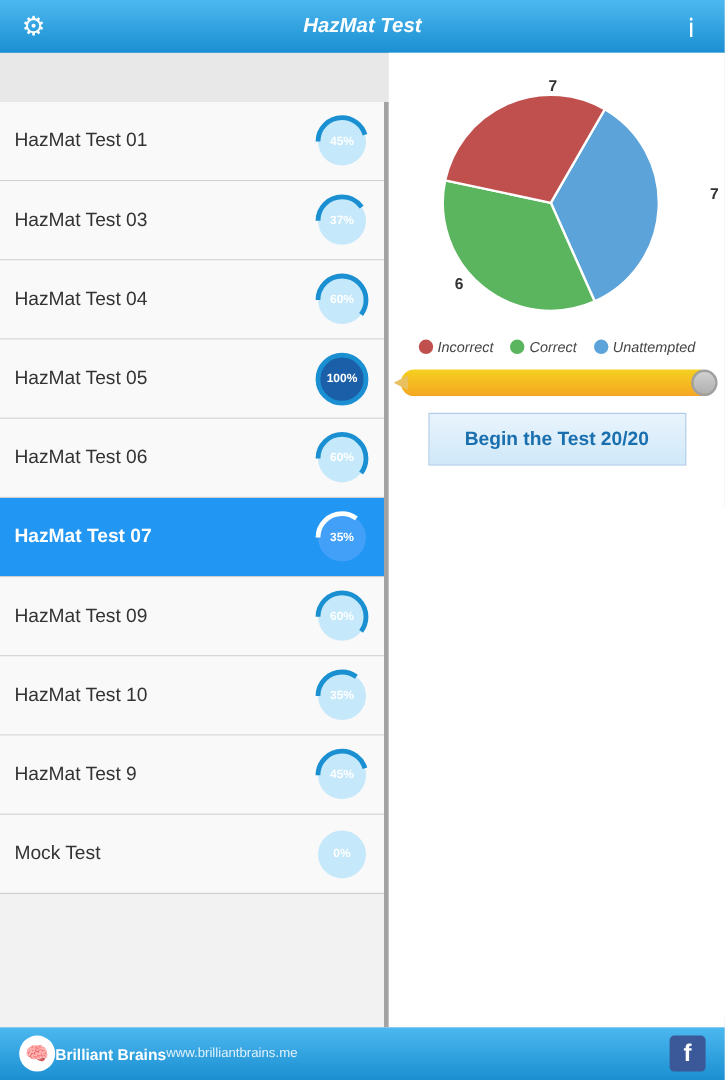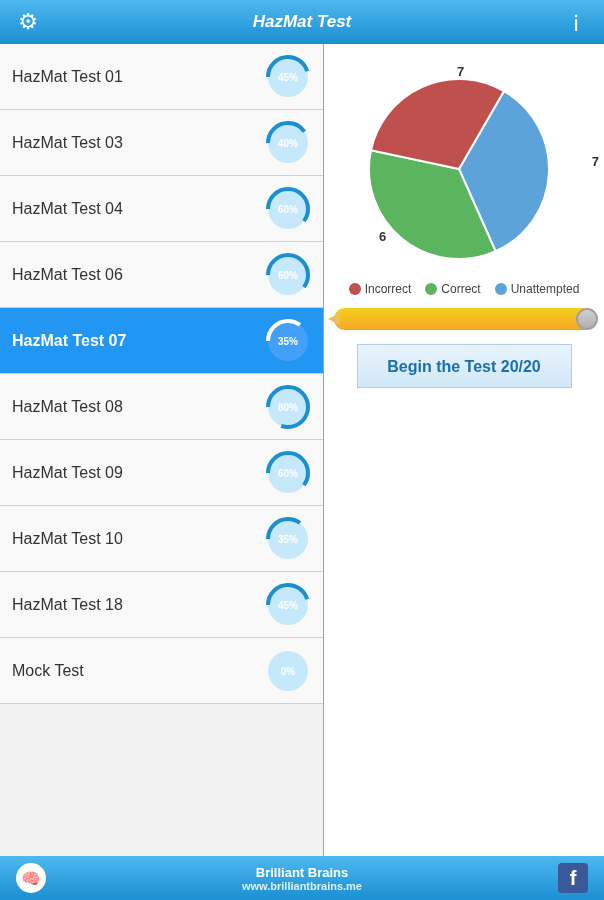--- a/index.html
+++ b/index.html
@@ -40,21 +40,22 @@
     .main-content {
       display: flex;
       height: calc(900px - 44px - 44px);
     }
 
     
     .list-panel {
       width: 336px;
       background: #f2f2f2;
       overflow-y: auto;
-      border-right: 1px solid #a3a3a3;
+      border-right: 4px solid #a3a3a3;
+      margin-top: 41px;
     }
 
     .list-item {
       display: flex;
       align-items: center;
       justify-content: space-between;
       padding: 0 12px;
       height: 66px;
       border-bottom: 1px solid #d0d0d0;
       background: #f9f9f9;
@@ -118,20 +119,21 @@
       gap: 14px;
       margin: 8px 0 12px 0;
       justify-content: center;
     }
     .legend-item {
       display: flex;
       align-items: center;
       gap: 4px;
       font-size: 12px;
       color: #444;
+      font-style: italic;
     }
     .legend-dot {
       width: 12px;
       height: 12px;
       border-radius: 50%;
     }
 
     
     .pencil-bar {
       width: 260px;
@@ -180,33 +182,32 @@
     .footer {
       height: 44px;
       background: linear-gradient(to bottom, #4db8f0, #1a8fd1);
       display: flex;
       align-items: center;
       justify-content: space-between;
       padding: 0 16px;
     }
     .footer-brand {
       display: flex;
-      flex-direction: column;
+      flex-direction: row;
       align-items: center;
       flex: 1;
     }
     .footer-brand-name {
       color: white;
       font-size: 13px;
       font-weight: bold;
     }
     .footer-brand-url {
       color: rgba(255,255,255,0.85);
       font-size: 11px;
-      font-weight: bold;
     }
     .footer-fb {
       color: white;
       font-size: 20px;
       font-weight: bold;
       background: #3b5998;
       border-radius: 4px;
       width: 30px;
       height: 30px;
       display: flex;
@@ -255,31 +256,41 @@
       <div class="badge-text">45%</div>
     </div>
       </div>
       <div class="list-item">
         <span class="list-item-label">HazMat Test 03</span>
         <div class="progress-badge">
       <svg width="46" height="46" viewBox="0 0 46 46">
         <circle cx="23" cy="23" r="20" fill="#c5e8fa"></circle>
         <circle cx="23" cy="23" r="20" fill="none" stroke="#1a8fd1" stroke-width="4" stroke-dasharray="50.26548245743669 75.39822368615503" stroke-dashoffset="0" transform="rotate(-90 23 23)"></circle>
       </svg>
-      <div class="badge-text">40%</div>
+      <div class="badge-text">37%</div>
     </div>
       </div>
       <div class="list-item">
         <span class="list-item-label">HazMat Test 04</span>
         <div class="progress-badge">
       <svg width="46" height="46" viewBox="0 0 46 46">
         <circle cx="23" cy="23" r="20" fill="#c5e8fa"></circle>
         <circle cx="23" cy="23" r="20" fill="none" stroke="#1a8fd1" stroke-width="4" stroke-dasharray="75.39822368615503 50.26548245743669" stroke-dashoffset="0" transform="rotate(-90 23 23)"></circle>
       </svg>
       <div class="badge-text">60%</div>
+    </div>
+      </div>
+      <div class="list-item">
+        <span class="list-item-label">HazMat Test 05</span>
+        <div class="progress-badge">
+      <svg width="46" height="46" viewBox="0 0 46 46">
+        <circle cx="23" cy="23" r="20" fill="#1a5fa8"></circle>
+        <circle cx="23" cy="23" r="20" fill="none" stroke="#1a8fd1" stroke-width="4" stroke-dasharray="125.66370614359172 0" stroke-dashoffset="0" transform="rotate(-90 23 23)"></circle>
+      </svg>
+      <div class="badge-text">100%</div>
     </div>
       </div>
       <div class="list-item">
         <span class="list-item-label">HazMat Test 06</span>
         <div class="progress-badge">
       <svg width="46" height="46" viewBox="0 0 46 46">
         <circle cx="23" cy="23" r="20" fill="#c5e8fa"></circle>
         <circle cx="23" cy="23" r="20" fill="none" stroke="#1a8fd1" stroke-width="4" stroke-dasharray="75.39822368615503 50.26548245743669" stroke-dashoffset="0" transform="rotate(-90 23 23)"></circle>
       </svg>
       <div class="badge-text">60%</div>
@@ -289,51 +300,41 @@
         <span class="list-item-label">HazMat Test 07</span>
         <div class="progress-badge">
       <svg width="46" height="46" viewBox="0 0 46 46">
         <circle cx="23" cy="23" r="20" fill="rgba(100,170,255,0.5)"></circle>
         <circle cx="23" cy="23" r="20" fill="none" stroke="white" stroke-width="4" stroke-dasharray="43.982297150257104 81.68140899333463" stroke-dashoffset="0" transform="rotate(-90 23 23)"></circle>
       </svg>
       <div class="badge-text">35%</div>
     </div>
       </div>
       <div class="list-item">
-        <span class="list-item-label">HazMat Test 08</span>
-        <div class="progress-badge">
-      <svg width="46" height="46" viewBox="0 0 46 46">
-        <circle cx="23" cy="23" r="20" fill="#c5e8fa"></circle>
-        <circle cx="23" cy="23" r="20" fill="none" stroke="#1a8fd1" stroke-width="4" stroke-dasharray="100.53096491487338 25.132741228718345" stroke-dashoffset="0" transform="rotate(-90 23 23)"></circle>
-      </svg>
-      <div class="badge-text">80%</div>
-    </div>
-      </div>
-      <div class="list-item">
         <span class="list-item-label">HazMat Test 09</span>
         <div class="progress-badge">
       <svg width="46" height="46" viewBox="0 0 46 46">
         <circle cx="23" cy="23" r="20" fill="#c5e8fa"></circle>
         <circle cx="23" cy="23" r="20" fill="none" stroke="#1a8fd1" stroke-width="4" stroke-dasharray="75.39822368615503 50.26548245743669" stroke-dashoffset="0" transform="rotate(-90 23 23)"></circle>
       </svg>
       <div class="badge-text">60%</div>
     </div>
       </div>
       <div class="list-item">
         <span class="list-item-label">HazMat Test 10</span>
         <div class="progress-badge">
       <svg width="46" height="46" viewBox="0 0 46 46">
         <circle cx="23" cy="23" r="20" fill="#c5e8fa"></circle>
         <circle cx="23" cy="23" r="20" fill="none" stroke="#1a8fd1" stroke-width="4" stroke-dasharray="43.982297150257104 81.68140899333463" stroke-dashoffset="0" transform="rotate(-90 23 23)"></circle>
       </svg>
       <div class="badge-text">35%</div>
     </div>
       </div>
       <div class="list-item">
-        <span class="list-item-label">HazMat Test 18</span>
+        <span class="list-item-label">HazMat Test 9</span>
         <div class="progress-badge">
       <svg width="46" height="46" viewBox="0 0 46 46">
         <circle cx="23" cy="23" r="20" fill="#c5e8fa"></circle>
         <circle cx="23" cy="23" r="20" fill="none" stroke="#1a8fd1" stroke-width="4" stroke-dasharray="56.548667764616276 69.11503837897544" stroke-dashoffset="0" transform="rotate(-90 23 23)"></circle>
       </svg>
       <div class="badge-text">45%</div>
     </div>
       </div>
       <div class="list-item">
         <span class="list-item-label">Mock Test</span>

